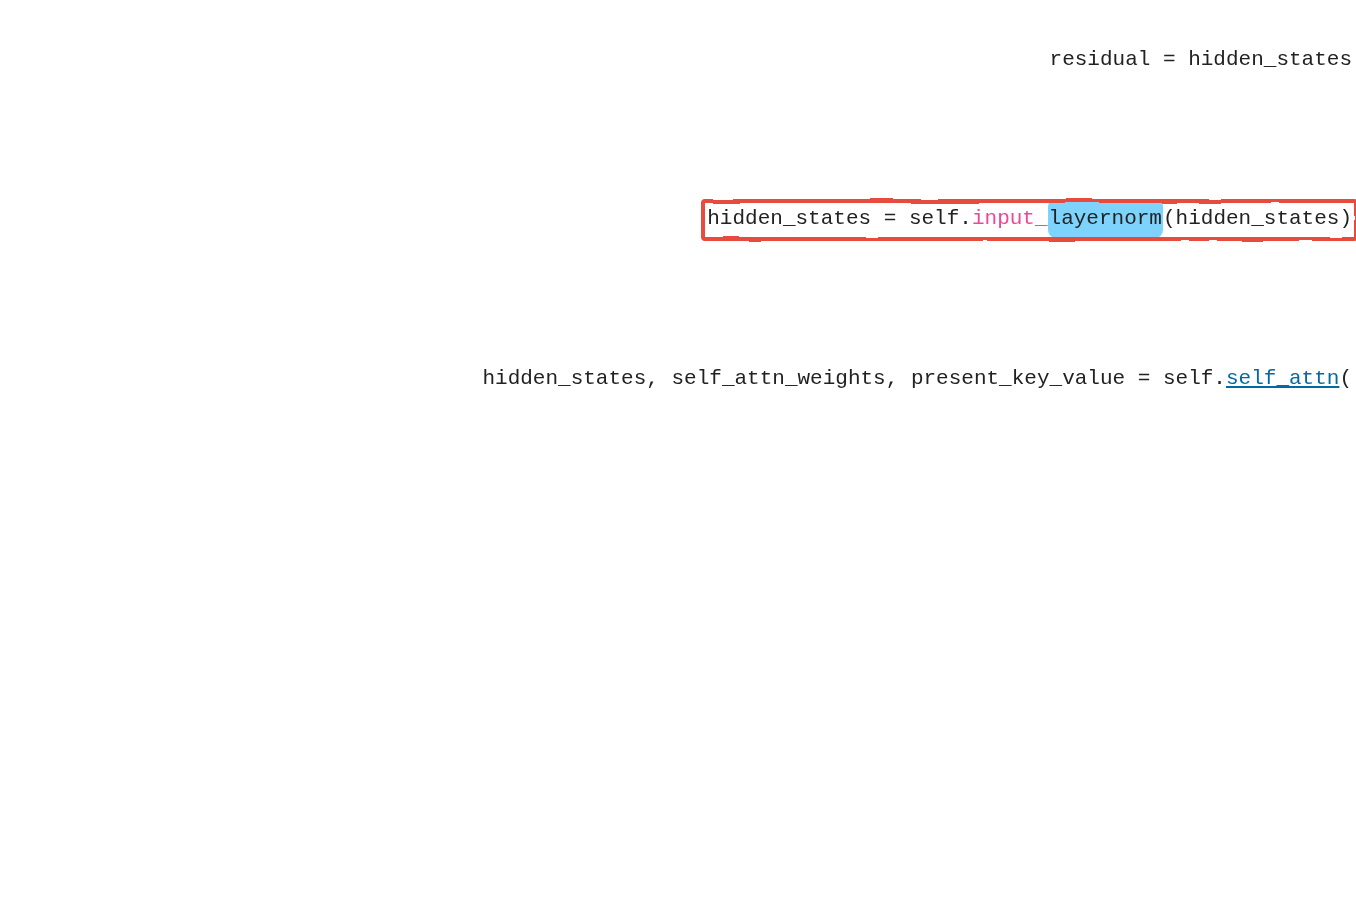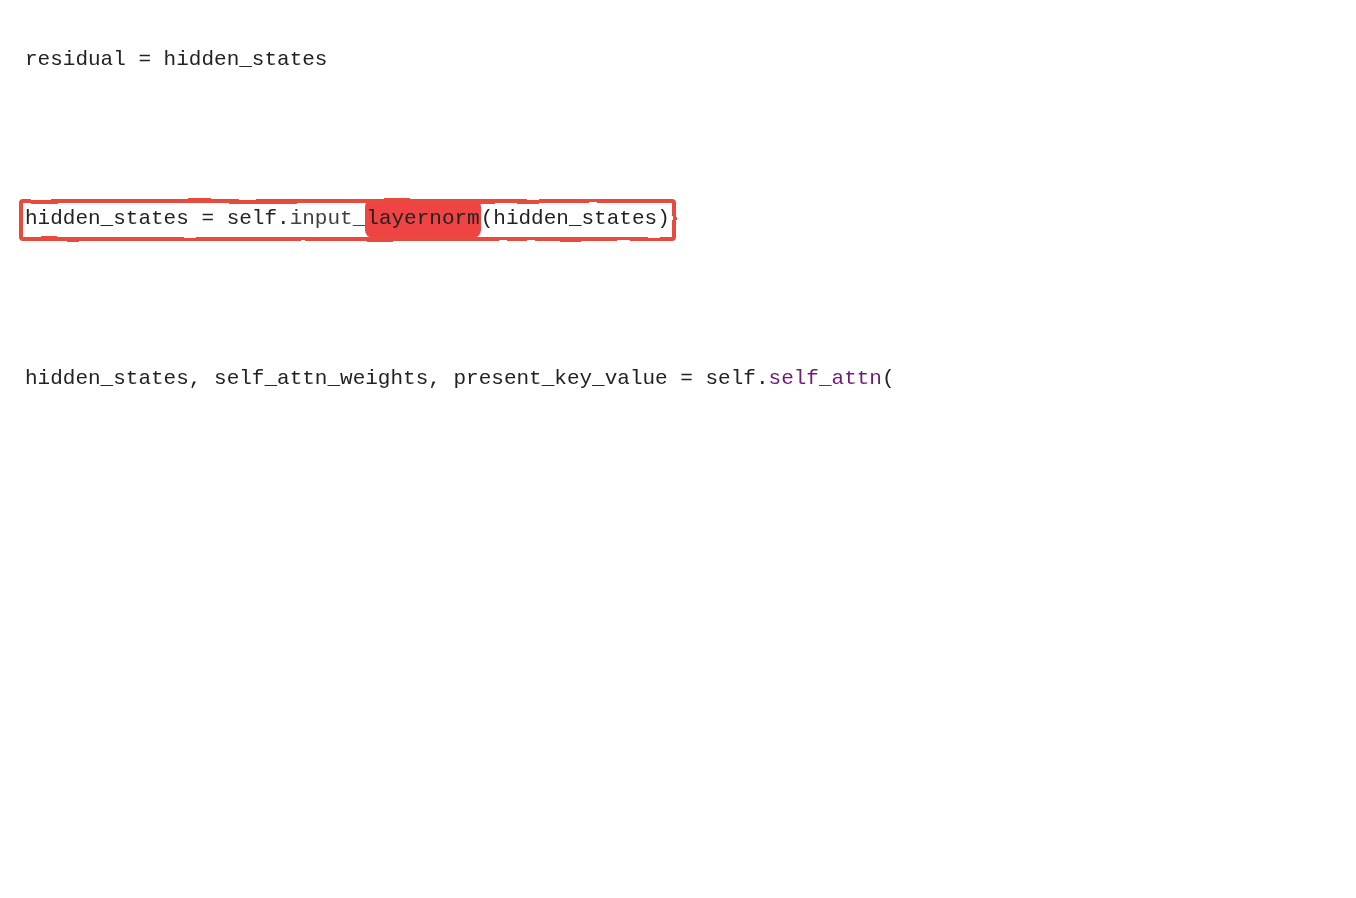--- a/index.html
+++ b/index.html
@@ -9,28 +9,28 @@
     font-family: ui-monospace, "SF Mono", Menlo, Consolas, "Liberation Mono", monospace;
     font-size: 21px;
     line-height: 1.9;
     color: #222;
   }
   .code {
     padding: 0px 4px 16px 25px;
     white-space: pre;
   }
   .tok-comment { color: #6b7280; }
-  .tok-attr { color: #404040; }
-  .tok-call { color: #701a75; }
+  .tok-attr { color: #ec4899; }
+  .tok-call { color: #0369a1; text-decoration: underline; }
   .hl-yellow {
-    background: #ef4444;
+    background: #7dd3fc;
     padding: 8px 1px;
     border-radius: 8px;
   }
-  .line { position: relative; display: block; }
+  .line { position: relative; display: block; text-align: right; }
   .box-wrap {
     position: relative;
     display: inline-block;
   }
   .box-wrap::before {
     content: "";
     position: absolute;
     left: -6px;
     right: -6px;
     top: 0px;

